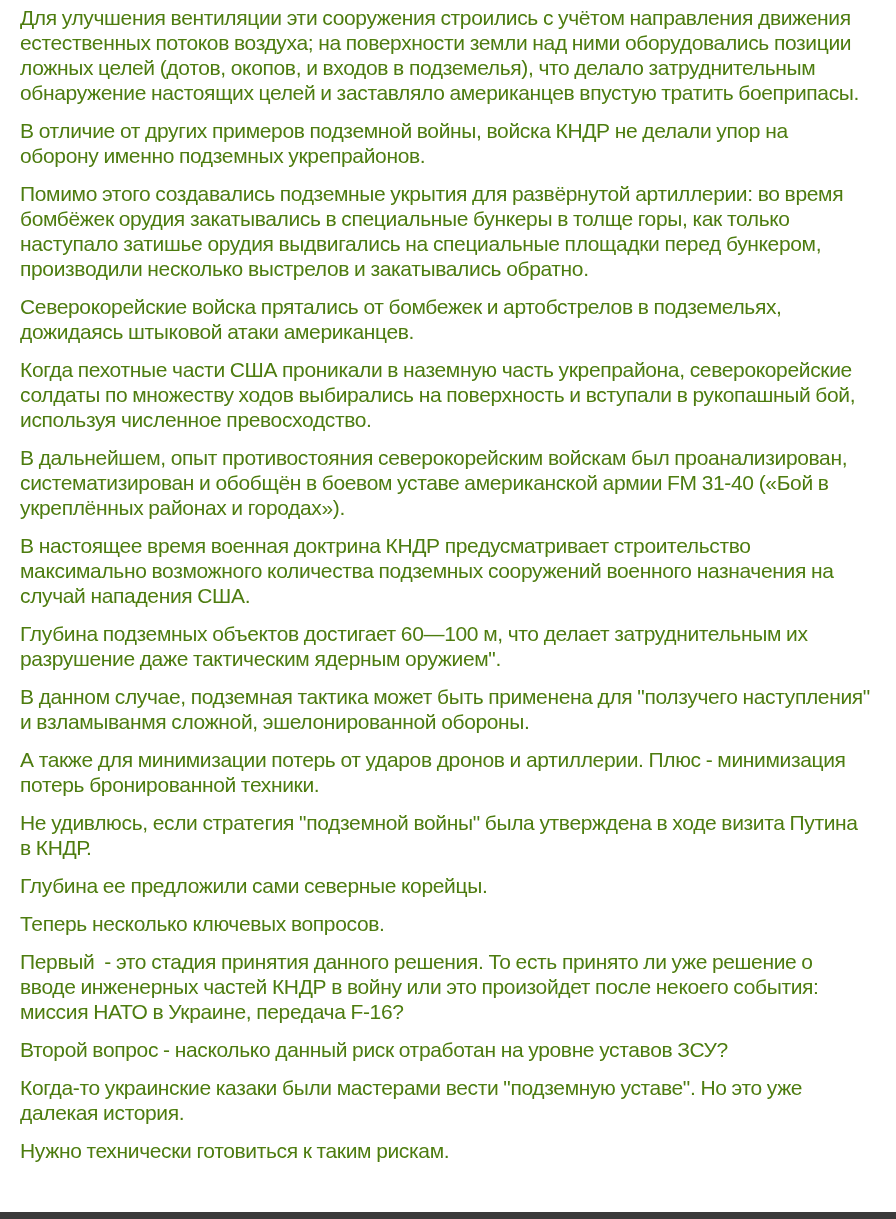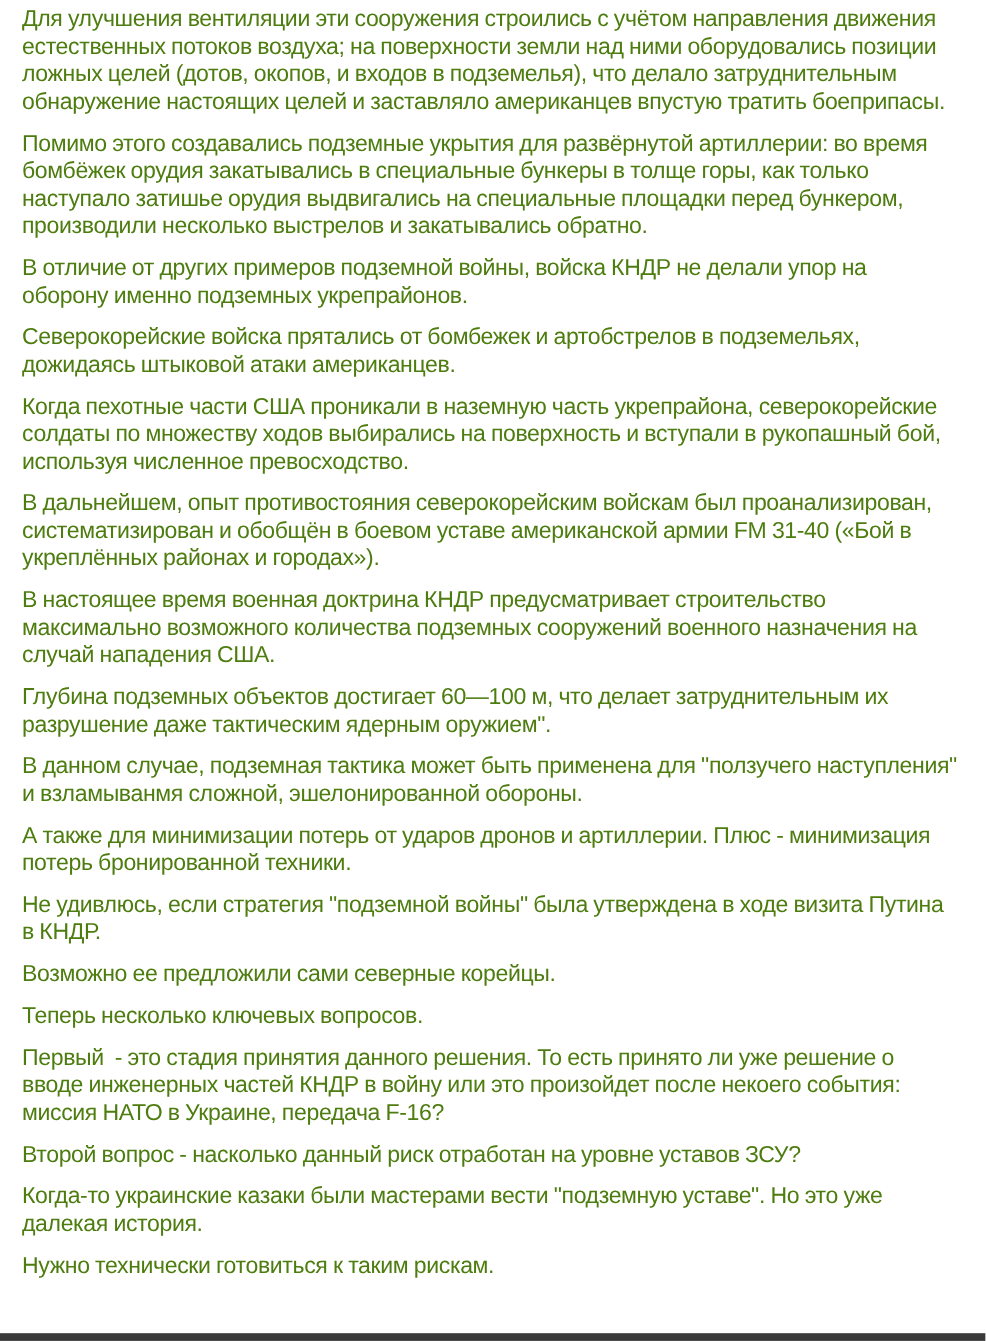--- a/index.html
+++ b/index.html
@@ -33,31 +33,31 @@
     bottom: 0;
     height: 7px;
     background: #3a3a3a;
   }
 </style>
 </head>
 <body>
 
 <div class="doc">
   <p>Для улучшения вентиляции эти сооружения строились с учётом направления движения естественных потоков воздуха; на поверхности земли над ними оборудовались позиции ложных целей (дотов, окопов, и входов в подземелья), что делало затруднительным обнаружение настоящих целей и заставляло американцев впустую тратить боеприпасы.</p>
+  <p>В отличие от других примеров подземной войны, войска КНДР не делали упор на оборону именно подземных укрепрайонов.</p>
   <p>Помимо этого создавались подземные укрытия для развёрнутой артиллерии: во время бомбёжек орудия закатывались в специальные бункеры в толще горы, как только наступало затишье орудия выдвигались на специальные площадки перед бункером, производили несколько выстрелов и закатывались обратно.</p>
-  <p>В отличие от других примеров подземной войны, войска КНДР не делали упор на оборону именно подземных укрепрайонов.</p>
   <p>Северокорейские войска прятались от бомбежек и артобстрелов в подземельях, дожидаясь штыковой атаки американцев.</p>
   <p>Когда пехотные части США проникали в наземную часть укрепрайона, северокорейские солдаты по множеству ходов выбирались на поверхность и вступали в рукопашный бой, используя численное превосходство.</p>
   <p>В дальнейшем, опыт противостояния северокорейским войскам был проанализирован, систематизирован и обобщён в боевом уставе американской армии FM 31-40 («Бой в укреплённых районах и городах»).</p>
   <p>В настоящее время военная доктрина КНДР предусматривает строительство максимально возможного количества подземных сооружений военного назначения на случай нападения США.</p>
   <p>Глубина подземных объектов достигает 60—100 м, что делает затруднительным их разрушение даже тактическим ядерным оружием".</p>
   <p>В данном случае, подземная тактика может быть применена для "ползучего наступления" и взламыванмя сложной, эшелонированной обороны.</p>
   <p>А также для минимизации потерь от ударов дронов и артиллерии. Плюс - минимизация потерь бронированной техники.</p>
   <p>Не удивлюсь, если стратегия "подземной войны" была утверждена в ходе визита Путина в КНДР.</p>
-  <p>Возможно ее предложили сами северные корейцы.</p>
+  <p>Глубина ее предложили сами северные корейцы.</p>
   <p>Теперь несколько ключевых вопросов.</p>
   <p>Первый  - это стадия принятия данного решения. То есть принято ли уже решение о вводе инженерных частей КНДР в войну или это произойдет после некоего события: миссия НАТО в Украине, передача F-16?</p>
   <p>Второй вопрос - насколько данный риск отработан на уровне уставов ЗСУ?</p>
   <p>Когда-то украинские казаки были мастерами вести "подземную уставе". Но это уже далекая история.</p>
   <p>Нужно технически готовиться к таким рискам.</p>
 </div>
 
 <div class="bottom-bar"></div>
 
 </body></html>

